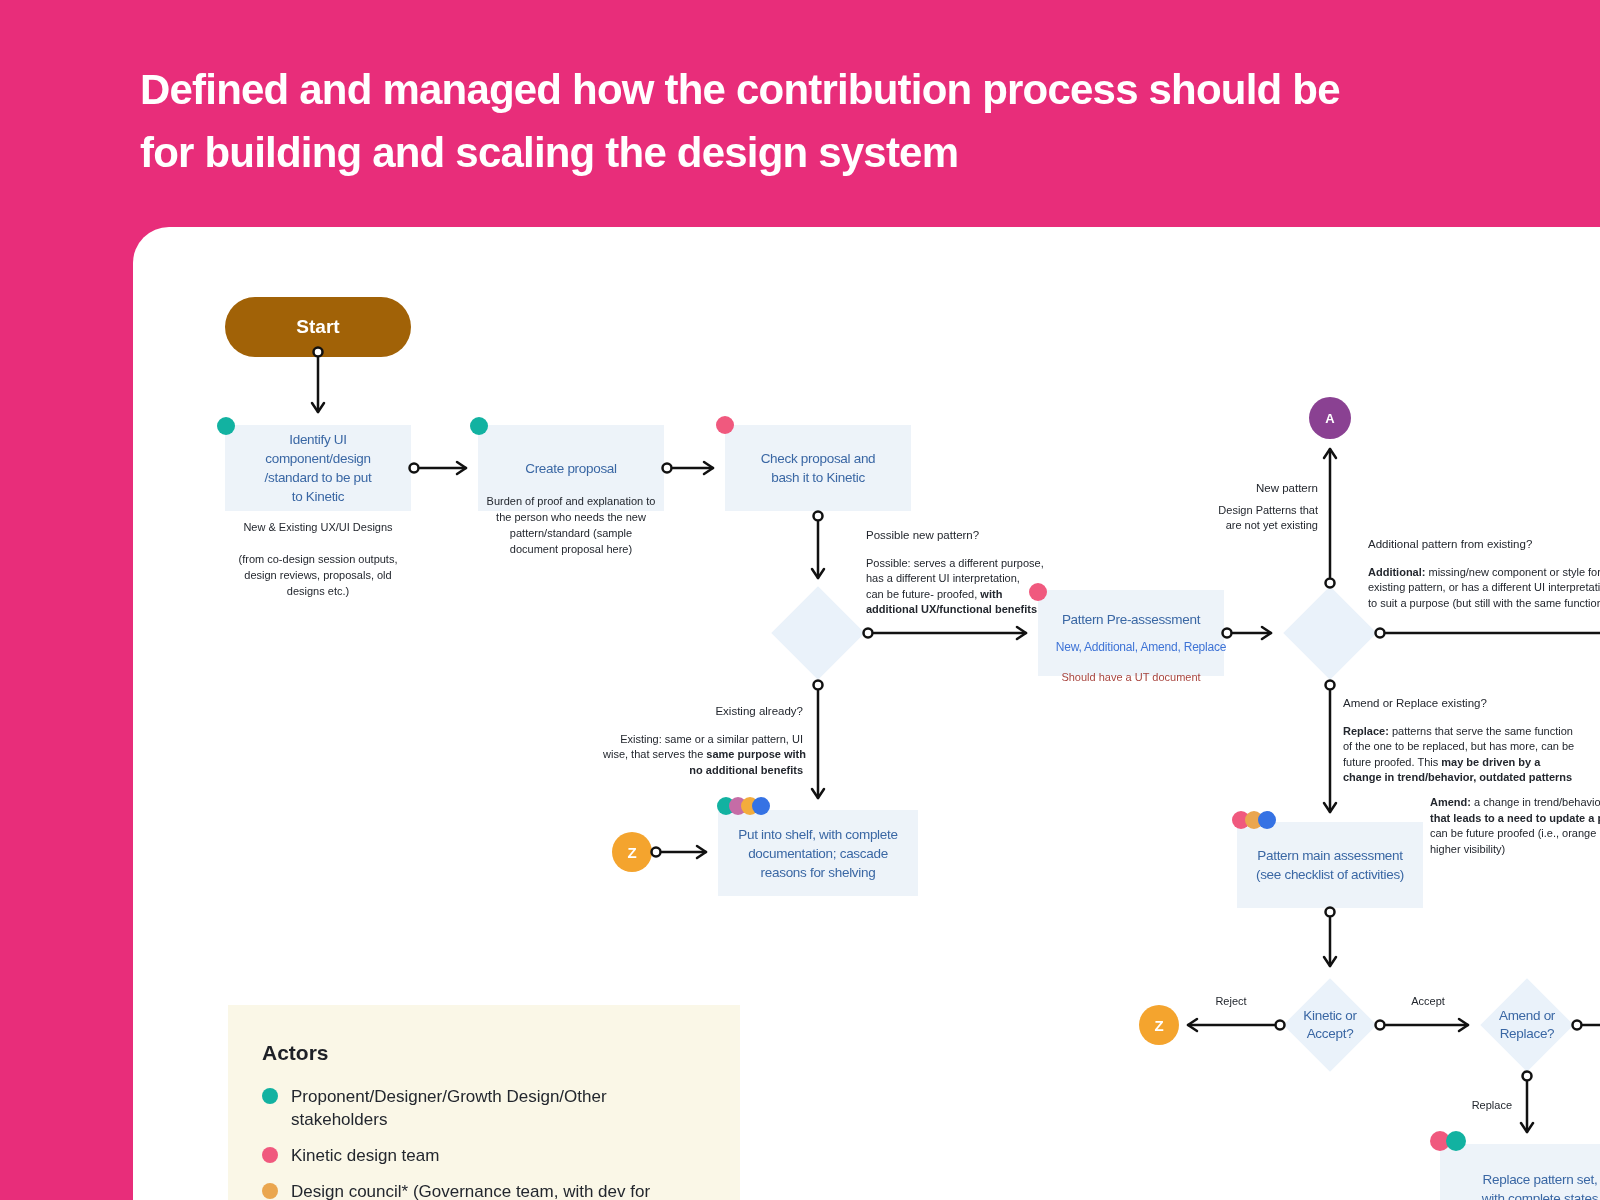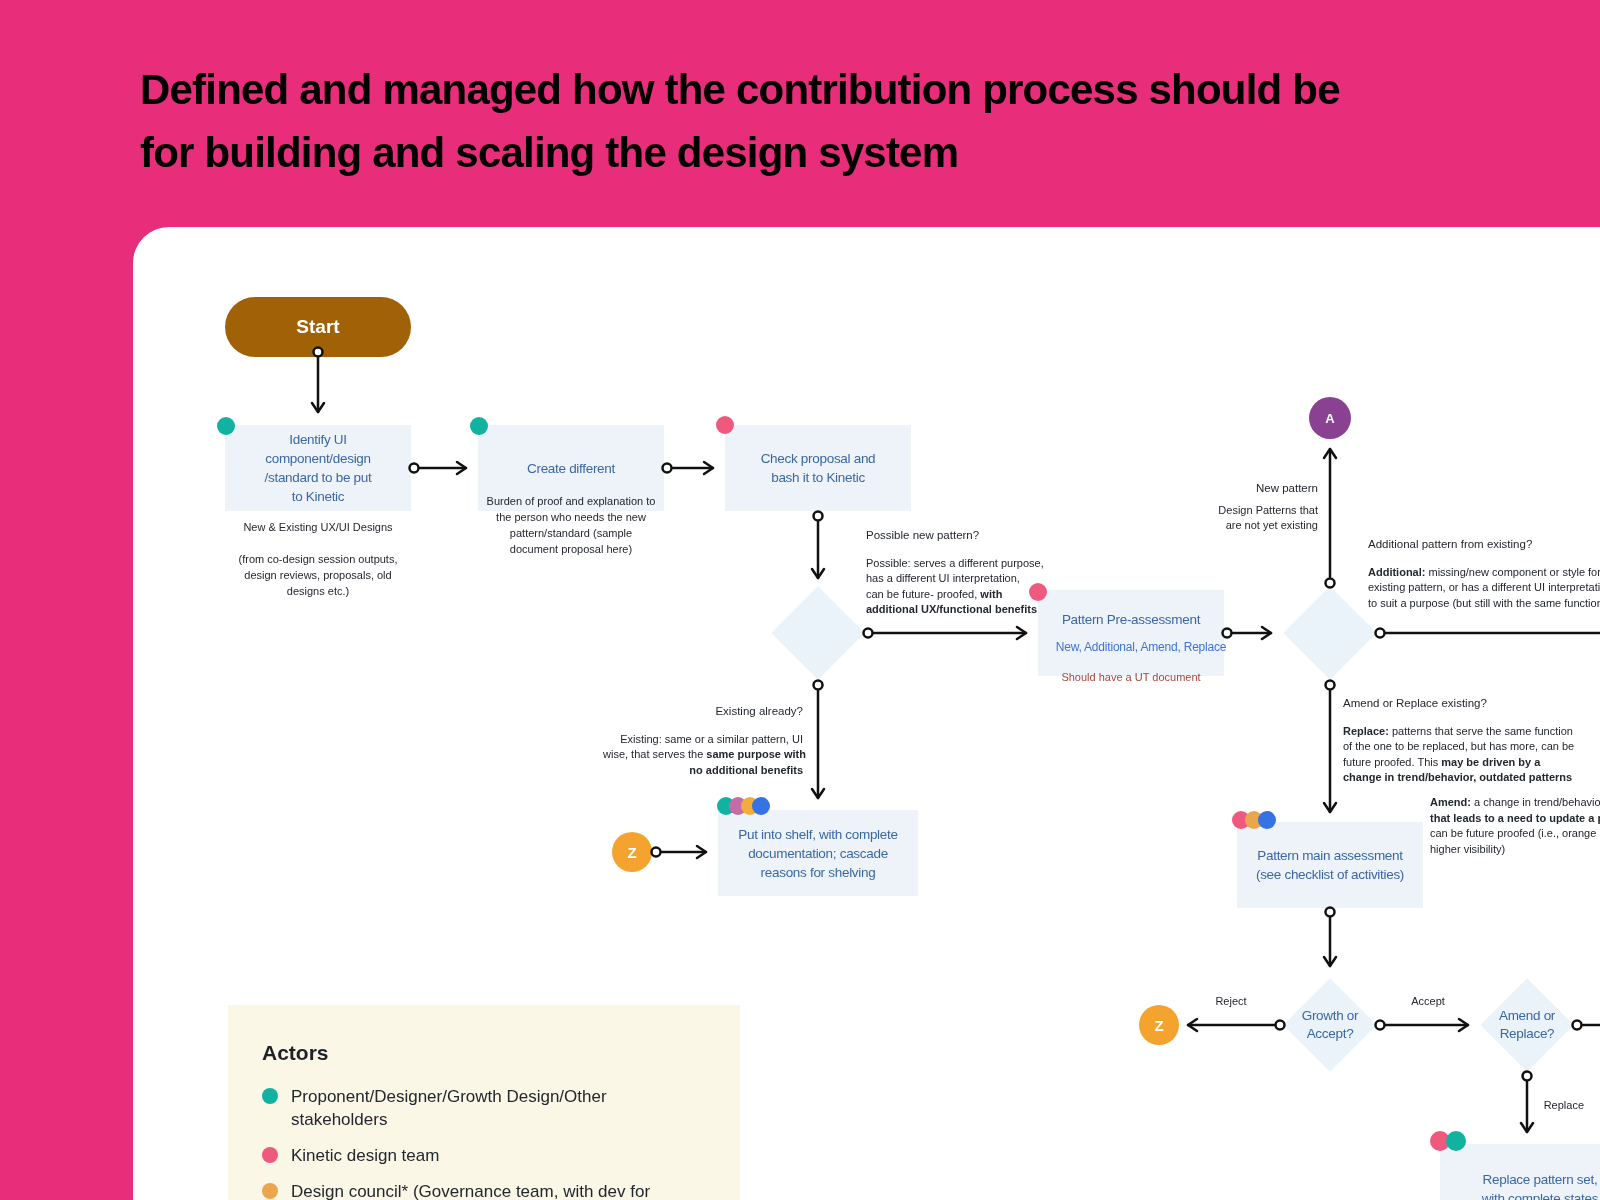--- a/index.html
+++ b/index.html
@@ -1,19 +1,19 @@
 <!DOCTYPE html>
 <html><head>
 <meta charset="utf-8">
 <style>
   html,body{margin:0;padding:0;}
   body{font-family:"Liberation Sans",sans-serif;}
   #page{position:relative;width:1600px;height:1200px;overflow:hidden;background:#E82D7A;}
   #card{position:absolute;left:133px;top:227px;width:1500px;height:1060px;background:#FFFFFF;border-radius:36px;z-index:1;}
-  .title{position:absolute;left:140px;top:58px;z-index:2;color:#000000;font-size:42px;line-height:63px;font-weight:700;letter-spacing:-0.8px;}
+  .title{position:absolute;left:140px;top:58px;z-index:2;color:#ffffff;font-size:42px;line-height:63px;font-weight:700;letter-spacing:-0.8px;}
   
   .node{position:absolute;width:186px;height:86px;background:#EDF3F9;color:#3A67A4;font-size:13.5px;line-height:19px;letter-spacing:-0.3px;display:flex;flex-direction:column;justify-content:center;align-items:center;text-align:center;z-index:2;padding:0 2px;box-sizing:border-box;}
   .node .tline{white-space:nowrap;}
   .pill{position:absolute;left:225px;top:297px;width:186px;height:60px;background:#a16207;border-radius:30px;color:#fff;font-weight:700;font-size:19px;display:flex;align-items:center;justify-content:center;z-index:2;}
   .diamond{position:absolute;width:66px;height:66px;background:#EAF2FA;transform:rotate(45deg);z-index:2;}
   .dlabel{position:absolute;width:120px;color:#3A67A4;font-size:13.5px;line-height:18px;letter-spacing:-0.3px;text-align:center;z-index:3;}
   .dlabel .tline{white-space:nowrap;}
   
   .badge{position:absolute;border-radius:50%;display:flex;align-items:center;justify-content:center;color:#fff;font-weight:700;z-index:4;}
   .badge-a{left:1309px;top:397px;width:42px;height:42px;background:#8A4192;font-size:13px;}
@@ -64,21 +64,21 @@
     <span>Start</span>
   </div>
 
   <div class="node" style="left:225px;top:425px;justify-content:center;">
       <div class="tline"><span>Identify UI</span></div>
       <div class="tline"><span>component/design</span></div>
       <div class="tline"><span>/standard to be put</span></div>
       <div class="tline"><span>to Kinetic</span></div>
     </div>
   <div class="node" style="left:478px;top:425px;">
-    <div class="tline">Create different</div>
+    <div class="tline">Create proposal</div>
   </div>
   <div class="node" style="left:725px;top:425px;">
       <div class="tline"><span>Check proposal and</span></div>
       <div class="tline"><span>bash it to Kinetic</span></div>
     </div>
   <div class="node" style="left:1038px;top:590px;">
     <div class="tline">Pattern Pre-assessment</div>
     <div class="pre-sub">New, Additional, Amend, Replace</div>
   </div>
   <div class="node" style="left:718px;top:810px;width:200px;">
@@ -93,21 +93,21 @@
   <div class="node" style="left:1440px;top:1144px;width:200px;height:90px;">
       <div class="tline"><span>Replace pattern set,</span></div>
       <div class="tline"><span>with complete states</span></div>
     </div>
 
   <div class="diamond" style="left:785px;top:600px;"></div>
   <div class="diamond" style="left:1297px;top:600px;"></div>
   <div class="diamond" style="left:1297px;top:992px;"></div>
   <div class="diamond" style="left:1494px;top:992px;"></div>
   <div class="dlabel" style="left:1270px;top:1007px;">
-      <div class="tline"><span>Growth or</span></div>
+      <div class="tline"><span>Kinetic or</span></div>
       <div class="tline"><span>Accept?</span></div>
     </div>
   <div class="dlabel" style="left:1467px;top:1007px;">
       <div class="tline"><span>Amend or</span></div>
       <div class="tline"><span>Replace?</span></div>
     </div>
 
   <div class="badge badge-a">
       <span>A</span>
     </div>
@@ -198,21 +198,21 @@
 
   <div class="ann" style="left:1430px;top:795px;">
       <div class="tline"><span class="b">Amend:</span><span>  a change in trend/behavior/</span></div>
       <div class="tline"><span class="b">that leads to a need to update a patt</span></div>
       <div class="tline"><span>can be future proofed (i.e., orange bu</span></div>
       <div class="tline"><span>higher visibility)</span></div>
     </div>
 
   <div class="edge-label center" style="left:1181px;top:995px;">Reject</div>
   <div class="edge-label center" style="left:1378px;top:995px;">Accept</div>
-  <div class="edge-label right" style="left:1484px;top:1099px;">Replace</div>
+  <div class="edge-label right" style="left:1412px;top:1099px;">Replace</div>
 
   <div id="legend">
     <h2>Actors</h2>
     <div class="legend-item">
       <span class="legend-dot c-teal"></span>
       <span class="legend-text">Proponent/Designer/Growth Design/Other stakeholders</span>
     </div>
     <div class="legend-item">
       <span class="legend-dot c-pink"></span>
       <span class="legend-text">Kinetic design team</span>

